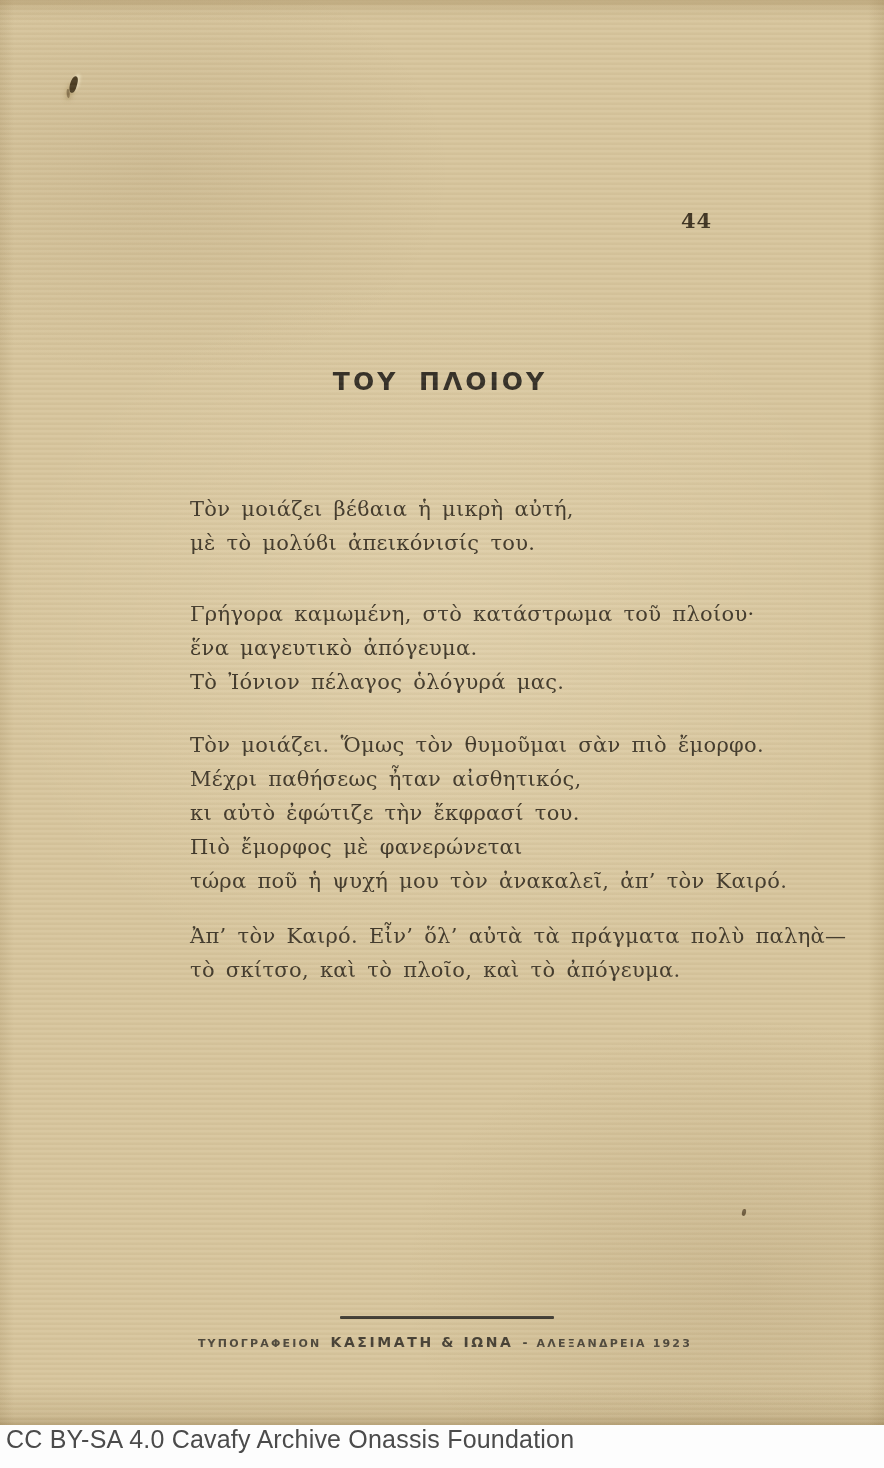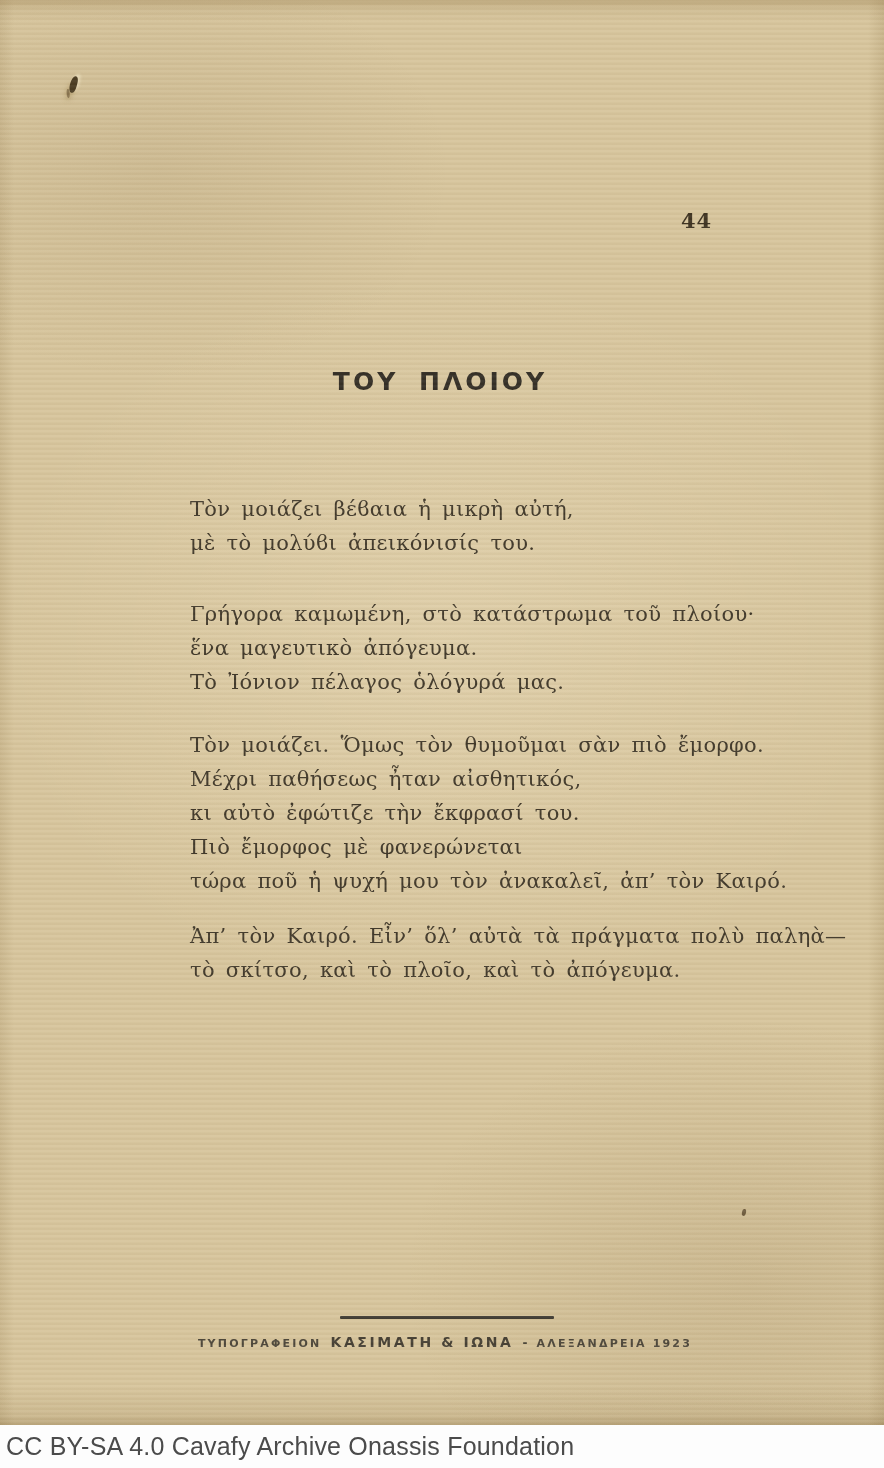--- a/index.html
+++ b/index.html
@@ -154,21 +154,20 @@
   }
   
   .license-bar {
     position: absolute;
     left: 0;
     top: 1425px;
     width: 884px;
     height: 43px;
     background: #fdfdfd;
     display: flex;
-    align-items: center;
   }
   .license-text {
     font-family: "Liberation Sans", "DejaVu Sans", sans-serif;
     font-size: 25px;
     color: #4b4b4b;
     padding-left: 6px;
     letter-spacing: 0.2px;
   }
 </style>
 </head>

